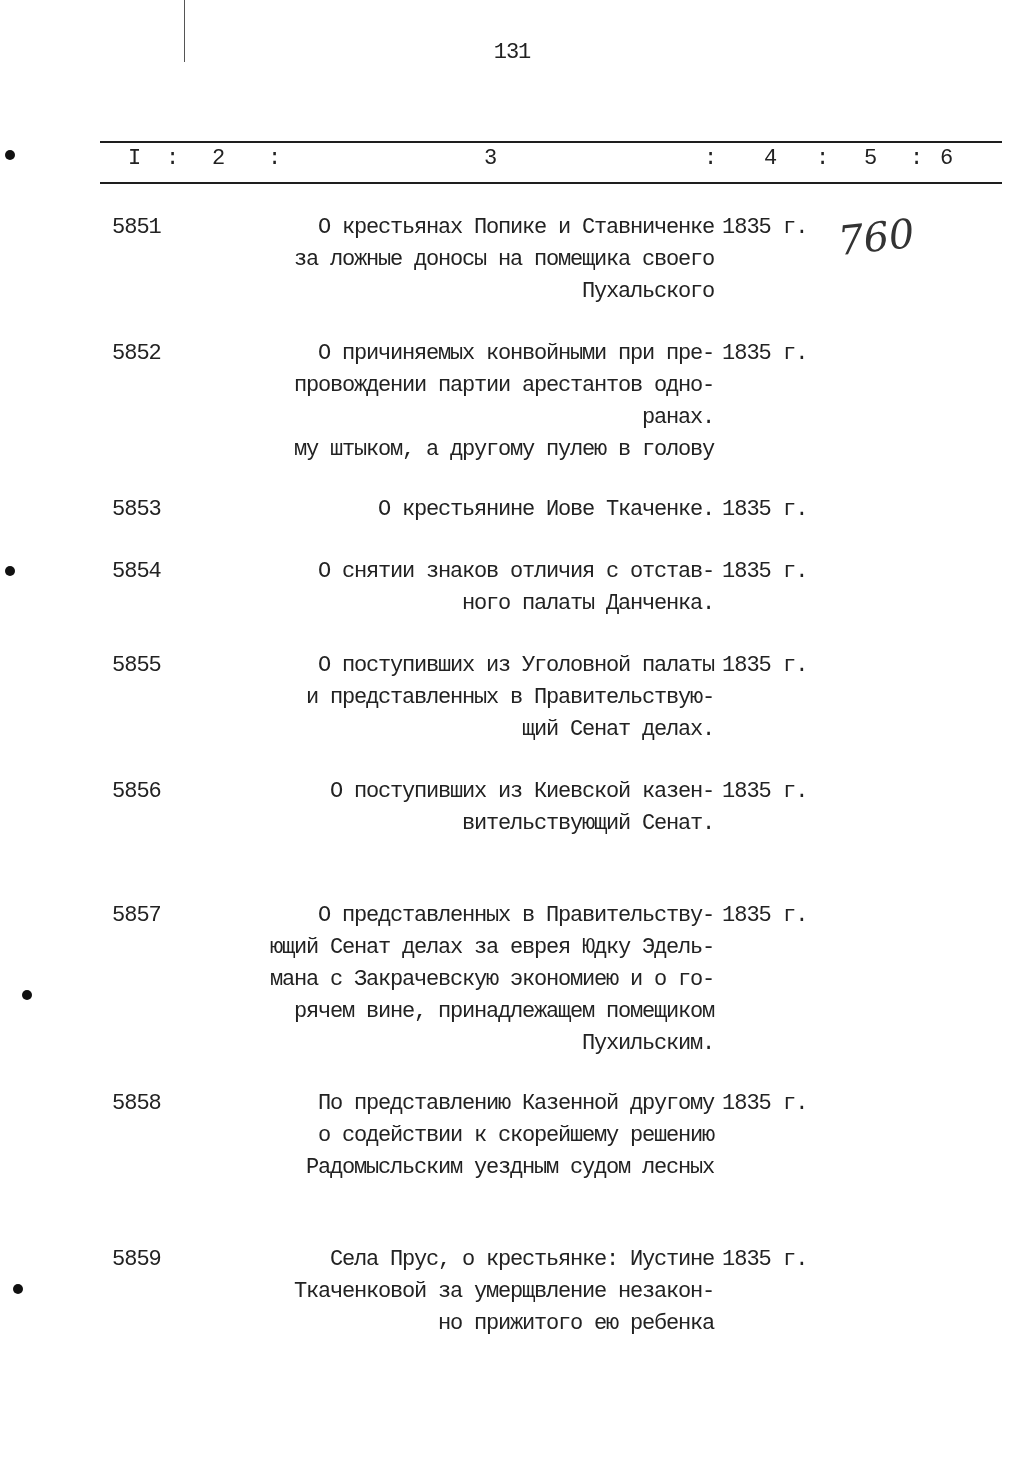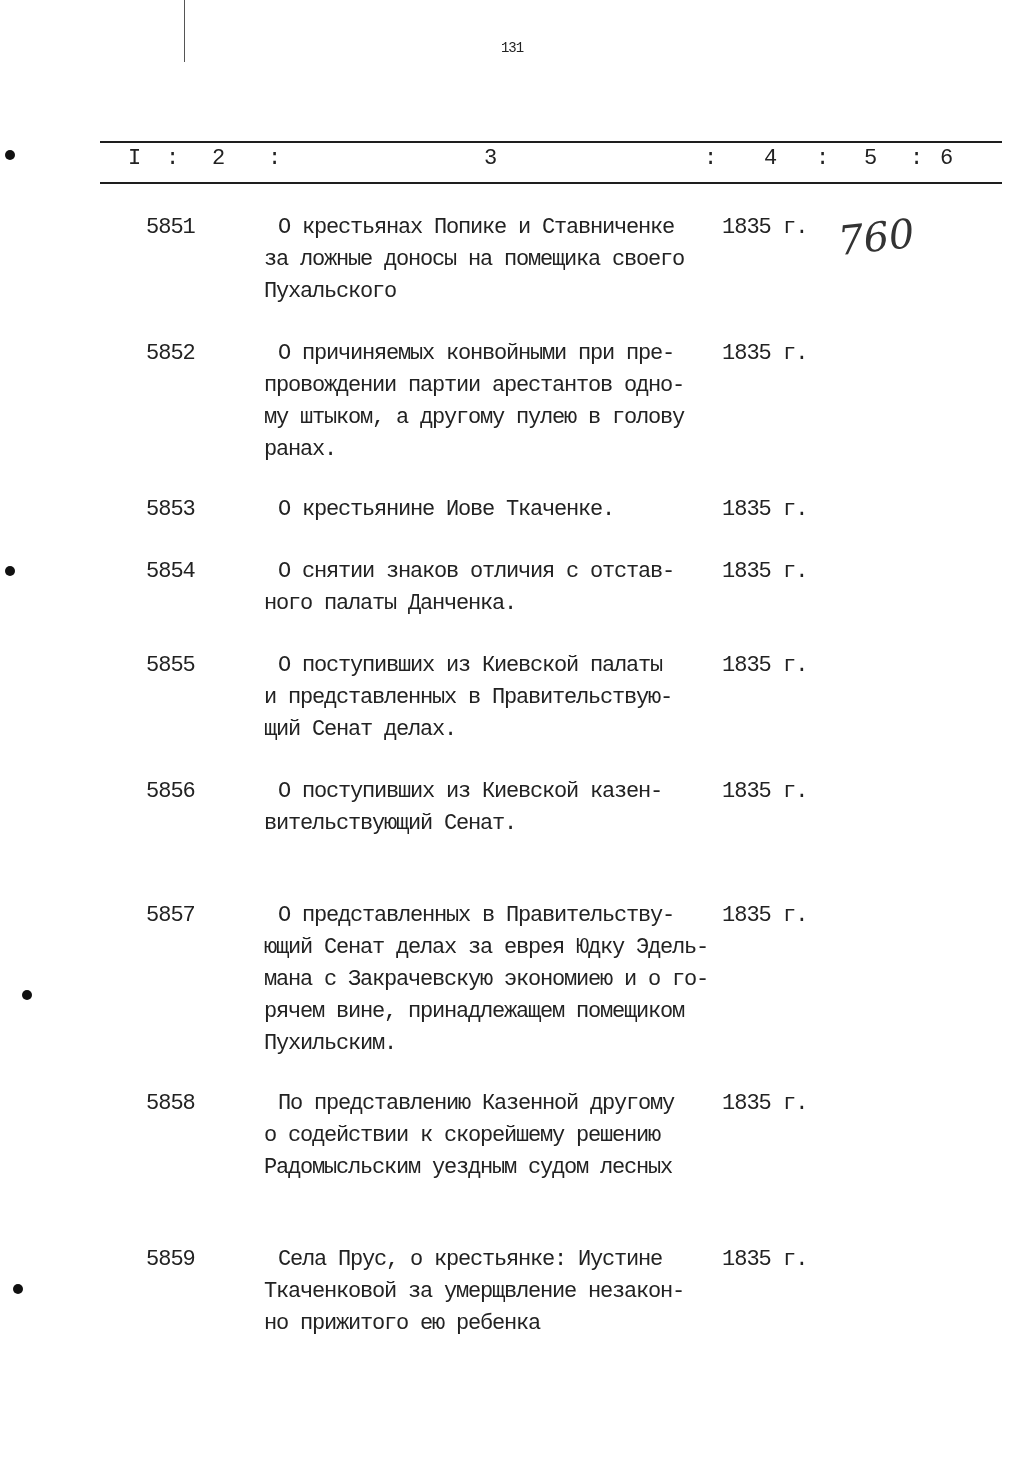--- a/index.html
+++ b/index.html
@@ -1,27 +1,27 @@
 <!DOCTYPE html>
 <html><head>
 <meta charset="utf-8">
 <style>
   html, body { margin: 0; padding: 0; }
   body {
     width: 1024px; height: 1481px; background: #ffffff; position: relative; overflow: hidden;
     font-family: "Liberation Mono", "DejaVu Sans Mono", monospace; color: #222;
   }
-  .page-num { position: absolute; top: 40px; left: 0; width: 1024px; text-align: center; font-size: 14px; letter-spacing: -1px; }
+  .page-num { position: absolute; top: 40px; left: 0; width: 1024px; text-align: center; font-size: 22px; letter-spacing: -1px; }
   .hdr-line { position: absolute; left: 100px; width: 902px; height: 2px; background: #1e1e1e; }
   .hdr-row { position: absolute; top: 146px; left: 100px; width: 902px; height: 30px; font-size: 22px; }
   .hdr-row span { position: absolute; top: 0; }
   .entry { position: absolute; left: 0; width: 1024px; font-size: 22px; line-height: 32px; }
-  .entry .num { position: absolute; left: 112px; top: 0; letter-spacing: -1px; margin-left: 34px; }
+  .entry .num { position: absolute; left: 112px; top: 0; letter-spacing: -1px; }
   .entry .desc { position: absolute; left: 264px; top: 0; width: 450px; }
-  .entry .desc div { white-space: nowrap; letter-spacing: -1.2px; }
+  .entry .desc div { white-space: nowrap; letter-spacing: -1.2px; text-align: right; }
   .entry .desc div.first { padding-left: 14px; }
   .entry .year { position: absolute; left: 710px; top: 0; white-space: nowrap; letter-spacing: -1px; margin-left: 12px; }
   .annot { position: absolute; left: 838px; top: 214px; font-family: "DejaVu Serif", serif; font-style: italic; font-size: 40px; color: #333; transform: rotate(-6deg); }
   .dot { position: absolute; width: 10px; height: 10px; border-radius: 50%; background: #111; }
   .margin-stroke { position: absolute; left: 184px; top: 0; width: 1px; height: 62px; background: #555; }
 </style>
 </head>
 <body>
 
 <div class="margin-stroke"></div>
@@ -54,22 +54,22 @@
     <div>Пухальского</div>
   </div>
   <div class="year">1835 г.</div>
 </div>
 
 <div class="entry" style="top:338px">
   <div class="num">5852</div>
   <div class="desc">
     <div class="first">О причиняемых конвойными при пре-</div>
     <div>провождении партии арестантов одно-</div>
+    <div>ранах.</div>
     <div>му штыком, а другому пулею в голову</div>
-    <div>ранах.</div>
   </div>
   <div class="year">1835 г.</div>
 </div>
 
 <div class="entry" style="top:494px">
   <div class="num">5853</div>
   <div class="desc">
     <div class="first">О крестьянине Иове Ткаченке.</div>
   </div>
   <div class="year">1835 г.</div>
@@ -80,21 +80,21 @@
   <div class="desc">
     <div class="first">О снятии знаков отличия с отстав-</div>
     <div>ного палаты Данченка.</div>
   </div>
   <div class="year">1835 г.</div>
 </div>
 
 <div class="entry" style="top:650px">
   <div class="num">5855</div>
   <div class="desc">
-    <div class="first">О поступивших из Киевской палаты</div>
+    <div class="first">О поступивших из Уголовной палаты</div>
     <div>и представленных в Правительствую-</div>
     <div>щий Сенат делах.</div>
   </div>
   <div class="year">1835 г.</div>
 </div>
 
 <div class="entry" style="top:776px">
   <div class="num">5856</div>
   <div class="desc">
     <div class="first">О поступивших из Киевской казен-</div>

